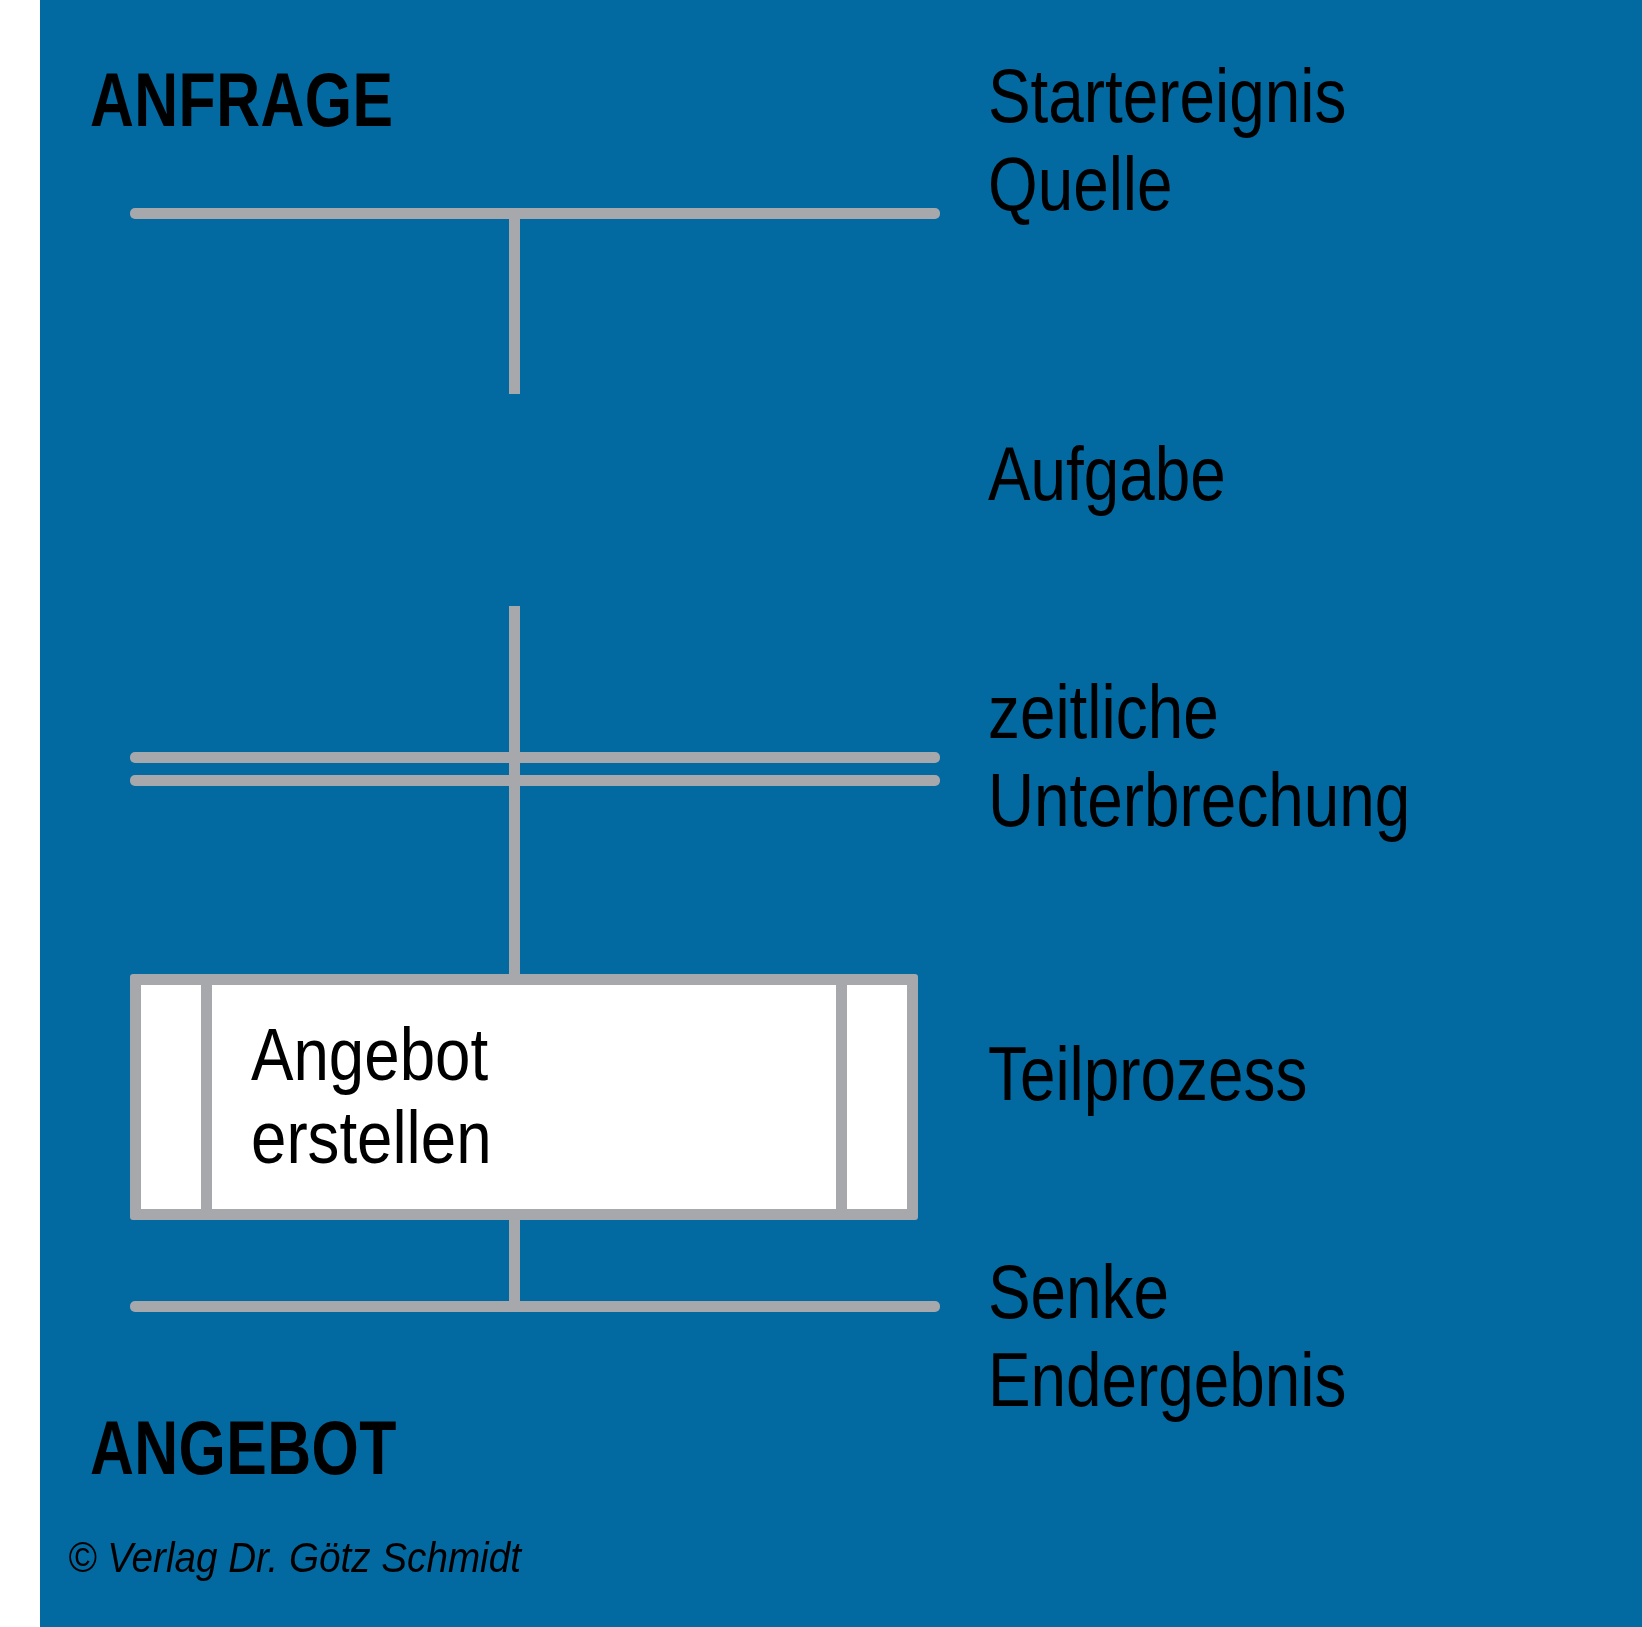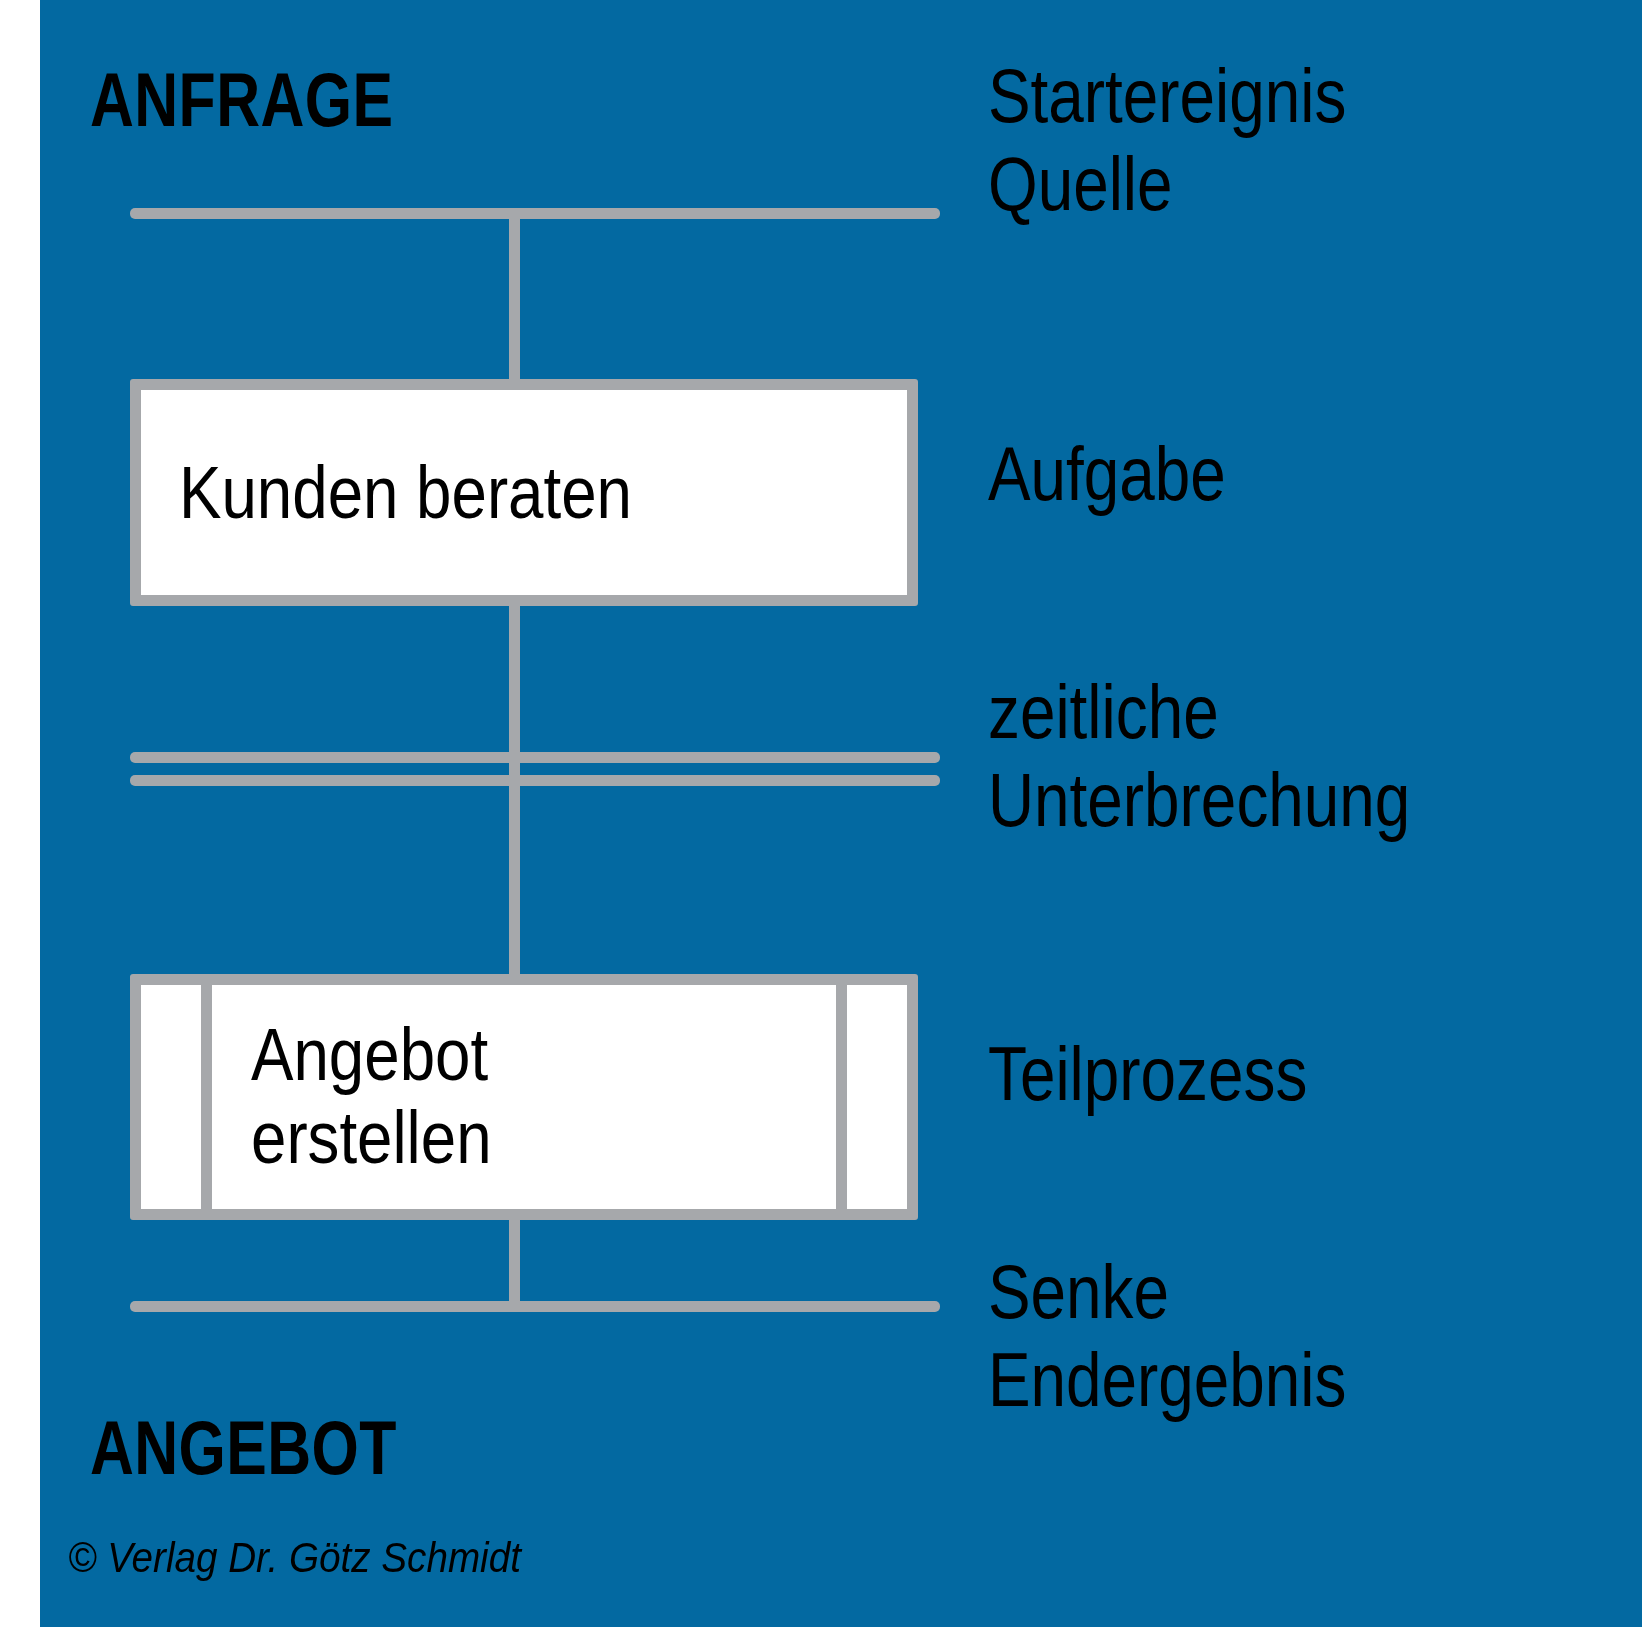--- a/index.html
+++ b/index.html
@@ -145,23 +145,20 @@
 <body>
 
 <div id="page">
 
   <div id="event-start" class="event-label">ANFRAGE</div>
 
   <div id="line-source" class="h-line"></div>
 
   <div id="conn-source-to-task" class="v-connector"></div>
 
-  <div id="task-box" class="node-box">
-    <span class="node-text">Kunden beraten</span>
-  </div>
 
   <div id="conn-task-to-interrupt" class="v-connector"></div>
 
   <div id="line-interrupt-top" class="h-line"></div>
   <div id="line-interrupt-bot" class="h-line"></div>
 
   <div id="conn-interrupt-to-sub" class="v-connector"></div>
 
   <div id="subprocess-box" class="node-box">
     <span id="sub-gutter-left" class="sub-gutter"></span>

